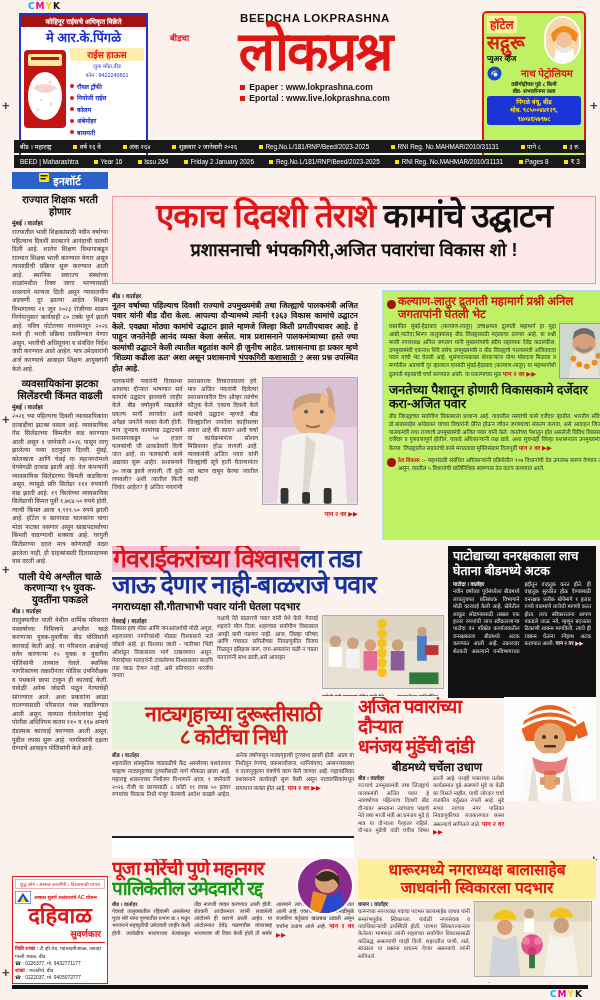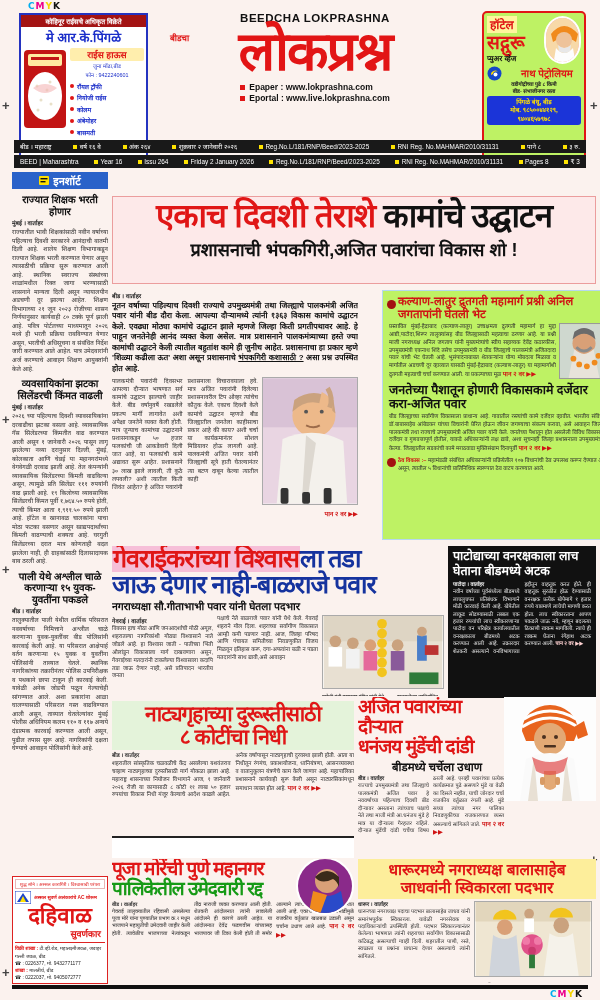--- a/index.html
+++ b/index.html
@@ -35,21 +35,21 @@
   .s-petrorow{display:flex;align-items:flex-start;gap:19px;margin-top:3px;}
   .s-petro{color:#e01616;font-weight:900;font-size:10px;}
   .s-loc{font-size:5.3px;text-align:center;font-weight:bold;color:#222;line-height:1.25;}
   .s-bluebox{background:#1b34d8;color:#ffe000;border-radius:3px;text-align:center;font-size:6.4px;font-weight:bold;padding:2px 1px;margin-top:2px;line-height:1.3;}
   
   .infobar{left:14px;width:572px;height:13px;background:#191919;display:flex;align-items:center;justify-content:space-between;padding:0 6px;color:#fff;}
   .cell{display:flex;align-items:center;gap:2.5px;font-size:6.4px;white-space:nowrap;}
   .yb{width:4px;height:4px;background:#ffe400;flex:none;}
   
   .sidebar{left:12px;top:172px;width:96px;height:812px;display:flex;flex-direction:column;}
-  .sb-head{background:#2a62c9;color:#fff;font-weight:900;font-size:11px;text-align:center;padding:1px 0;display:flex;align-items:center;justify-content:center;gap:4px;}
+  .sb-head{background:#2a62c9;color:#fff;font-weight:900;font-size:11px;text-align:center;padding:1px 0;display:flex;justify-content:center;gap:4px;}
   .sb-title{font-weight:900;font-size:10px;text-align:center;line-height:1.15;margin-top:5px;color:#111;}
   .dateline{font-size:6px;font-weight:bold;color:#222;margin-top:2px;}
   .sb-body{font-size:6.1px;line-height:1.4;text-align:justify;color:#2b2b2b;margin-top:1px;}
   .ad-dahiwal{margin-top:auto;border:1px solid #d22;background:#fff;padding:2px;}
   .dh-strip{color:#e01616;font-size:4.6px;text-align:center;border:1px solid #e8b6b6;padding:1px 0;}
   .dh-logo-row{display:flex;align-items:center;gap:3px;margin-top:2px;}
   .dh-tag{color:#e01616;font-size:4.8px;font-weight:bold;line-height:1.2;}
   .dh-name{color:#e01616;font-weight:900;font-size:22px;text-align:center;line-height:1.05;}
   .dh-sub{color:#e01616;font-weight:800;font-size:9px;text-align:right;padding-right:4px;}
   .dh-contact{border-top:1px solid #d22;margin-top:2px;padding-top:2px;font-size:4.9px;line-height:1.45;color:#222;}

